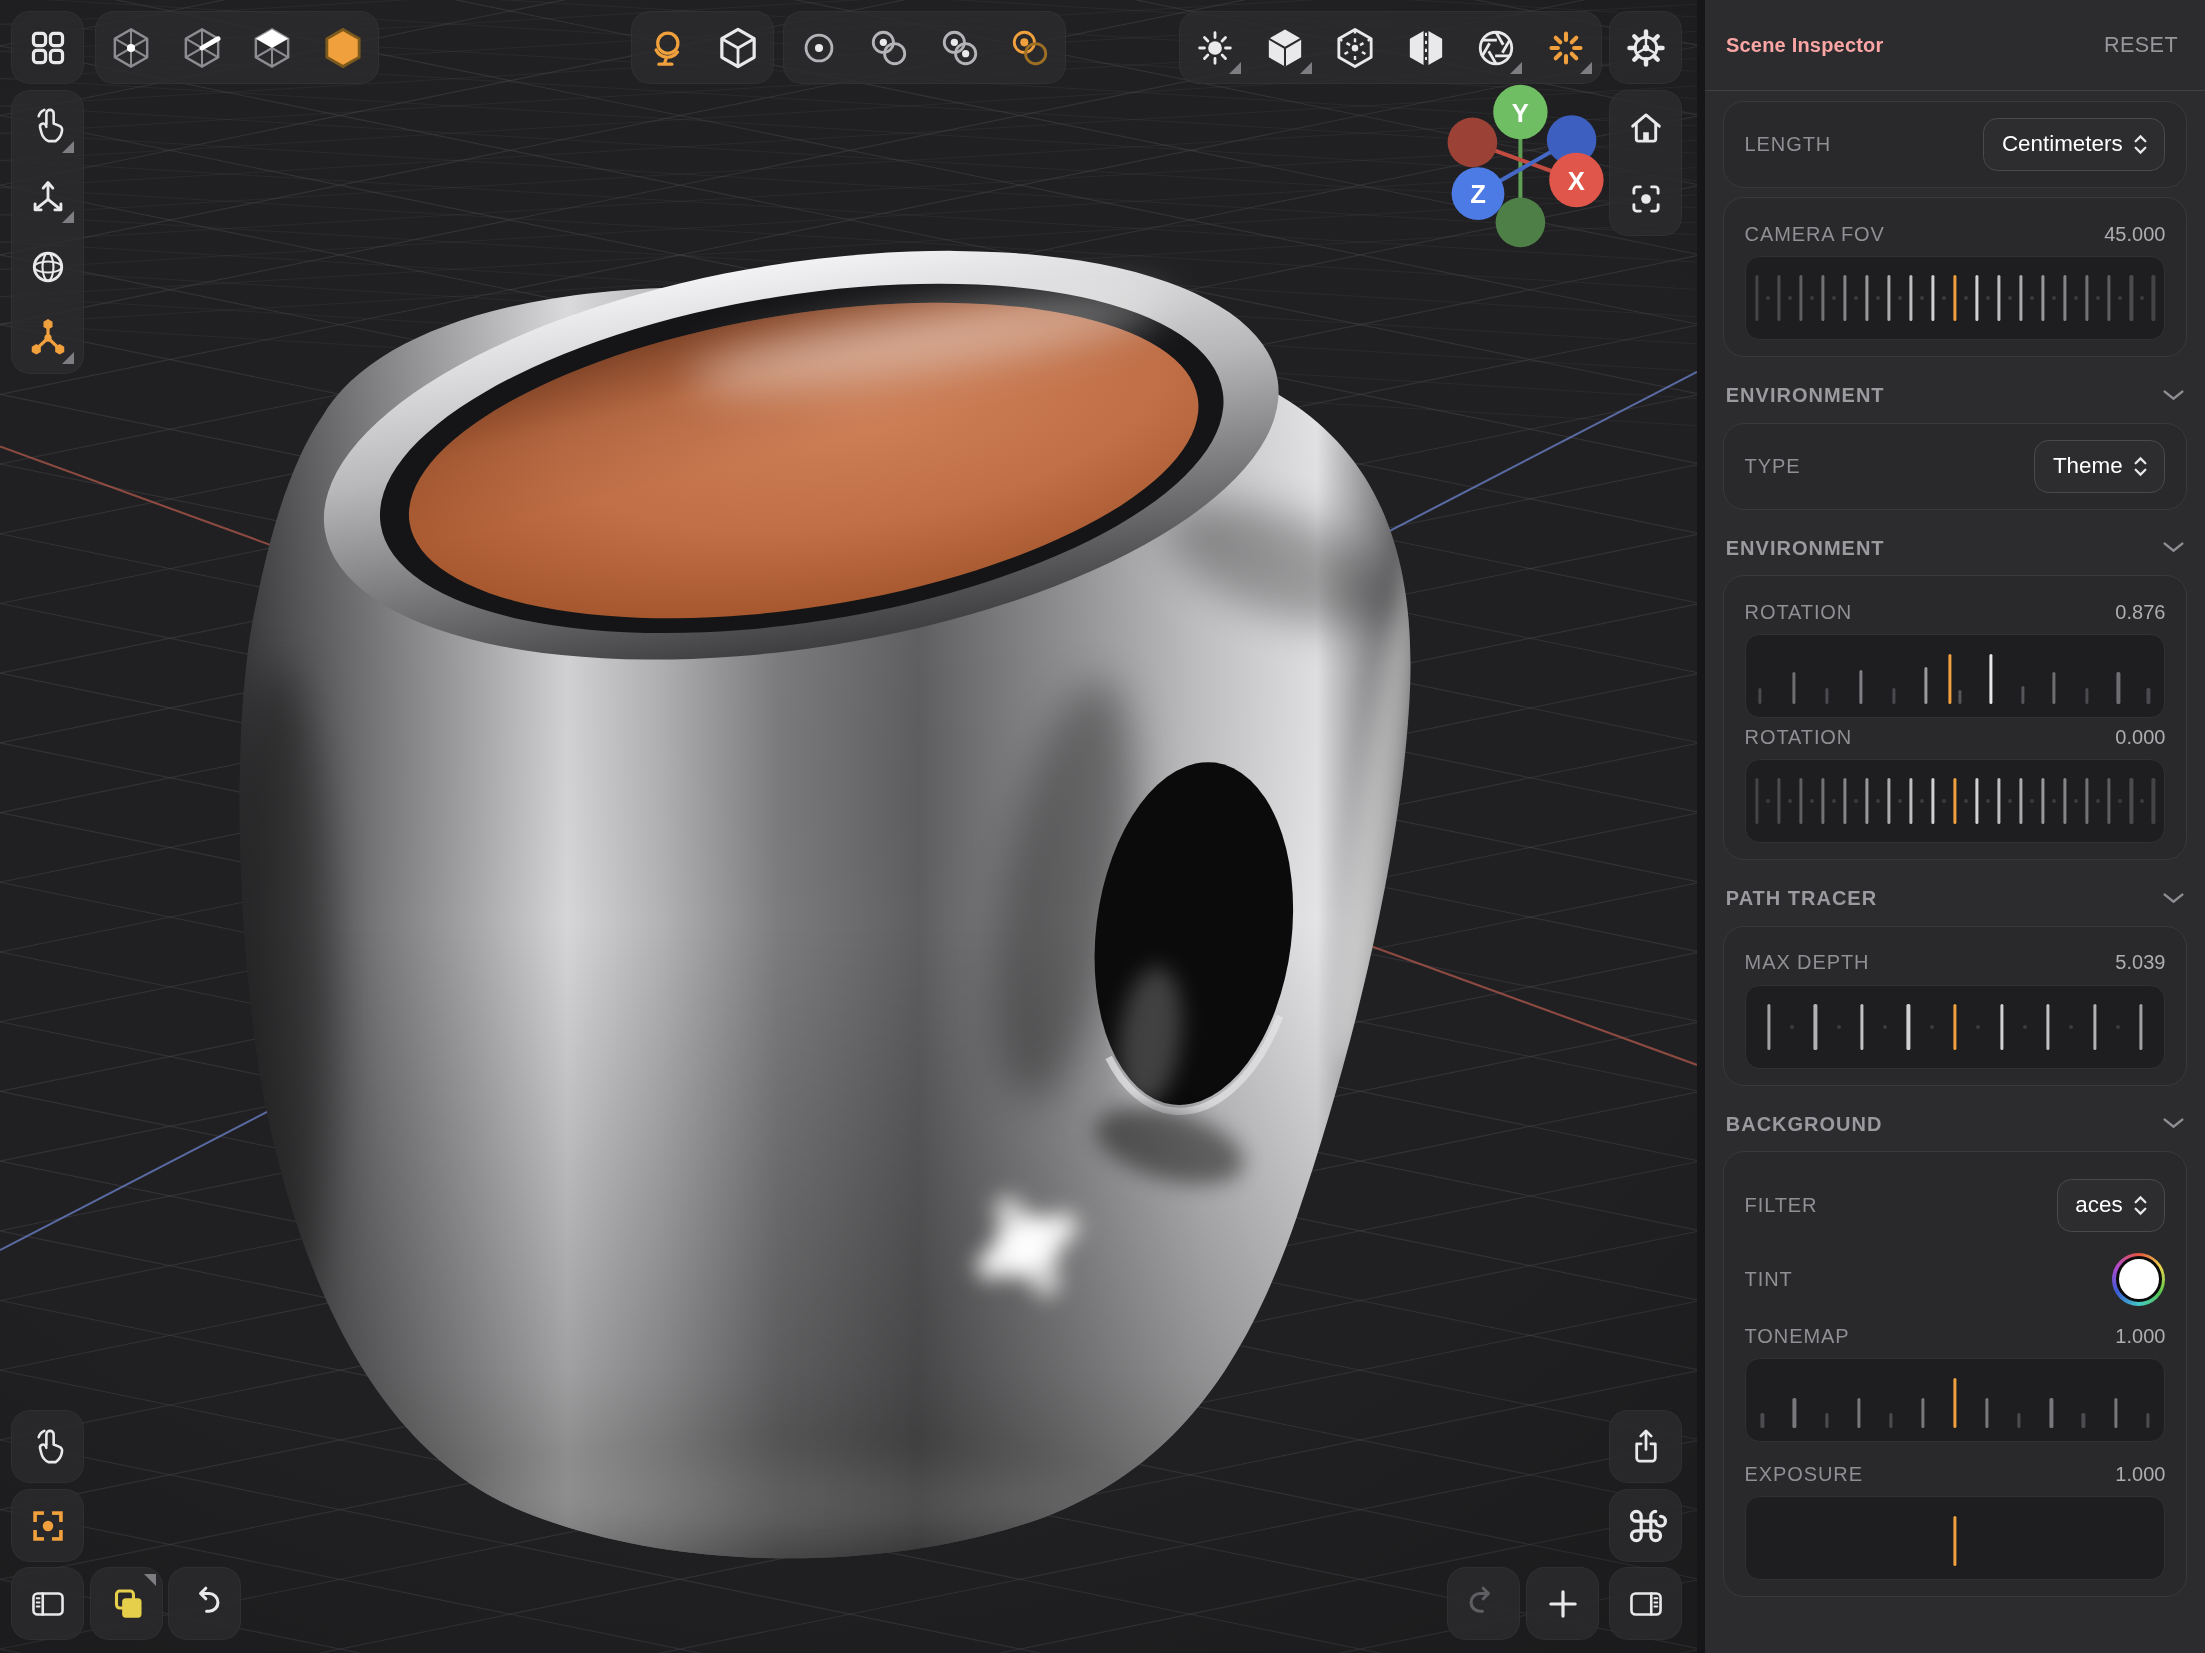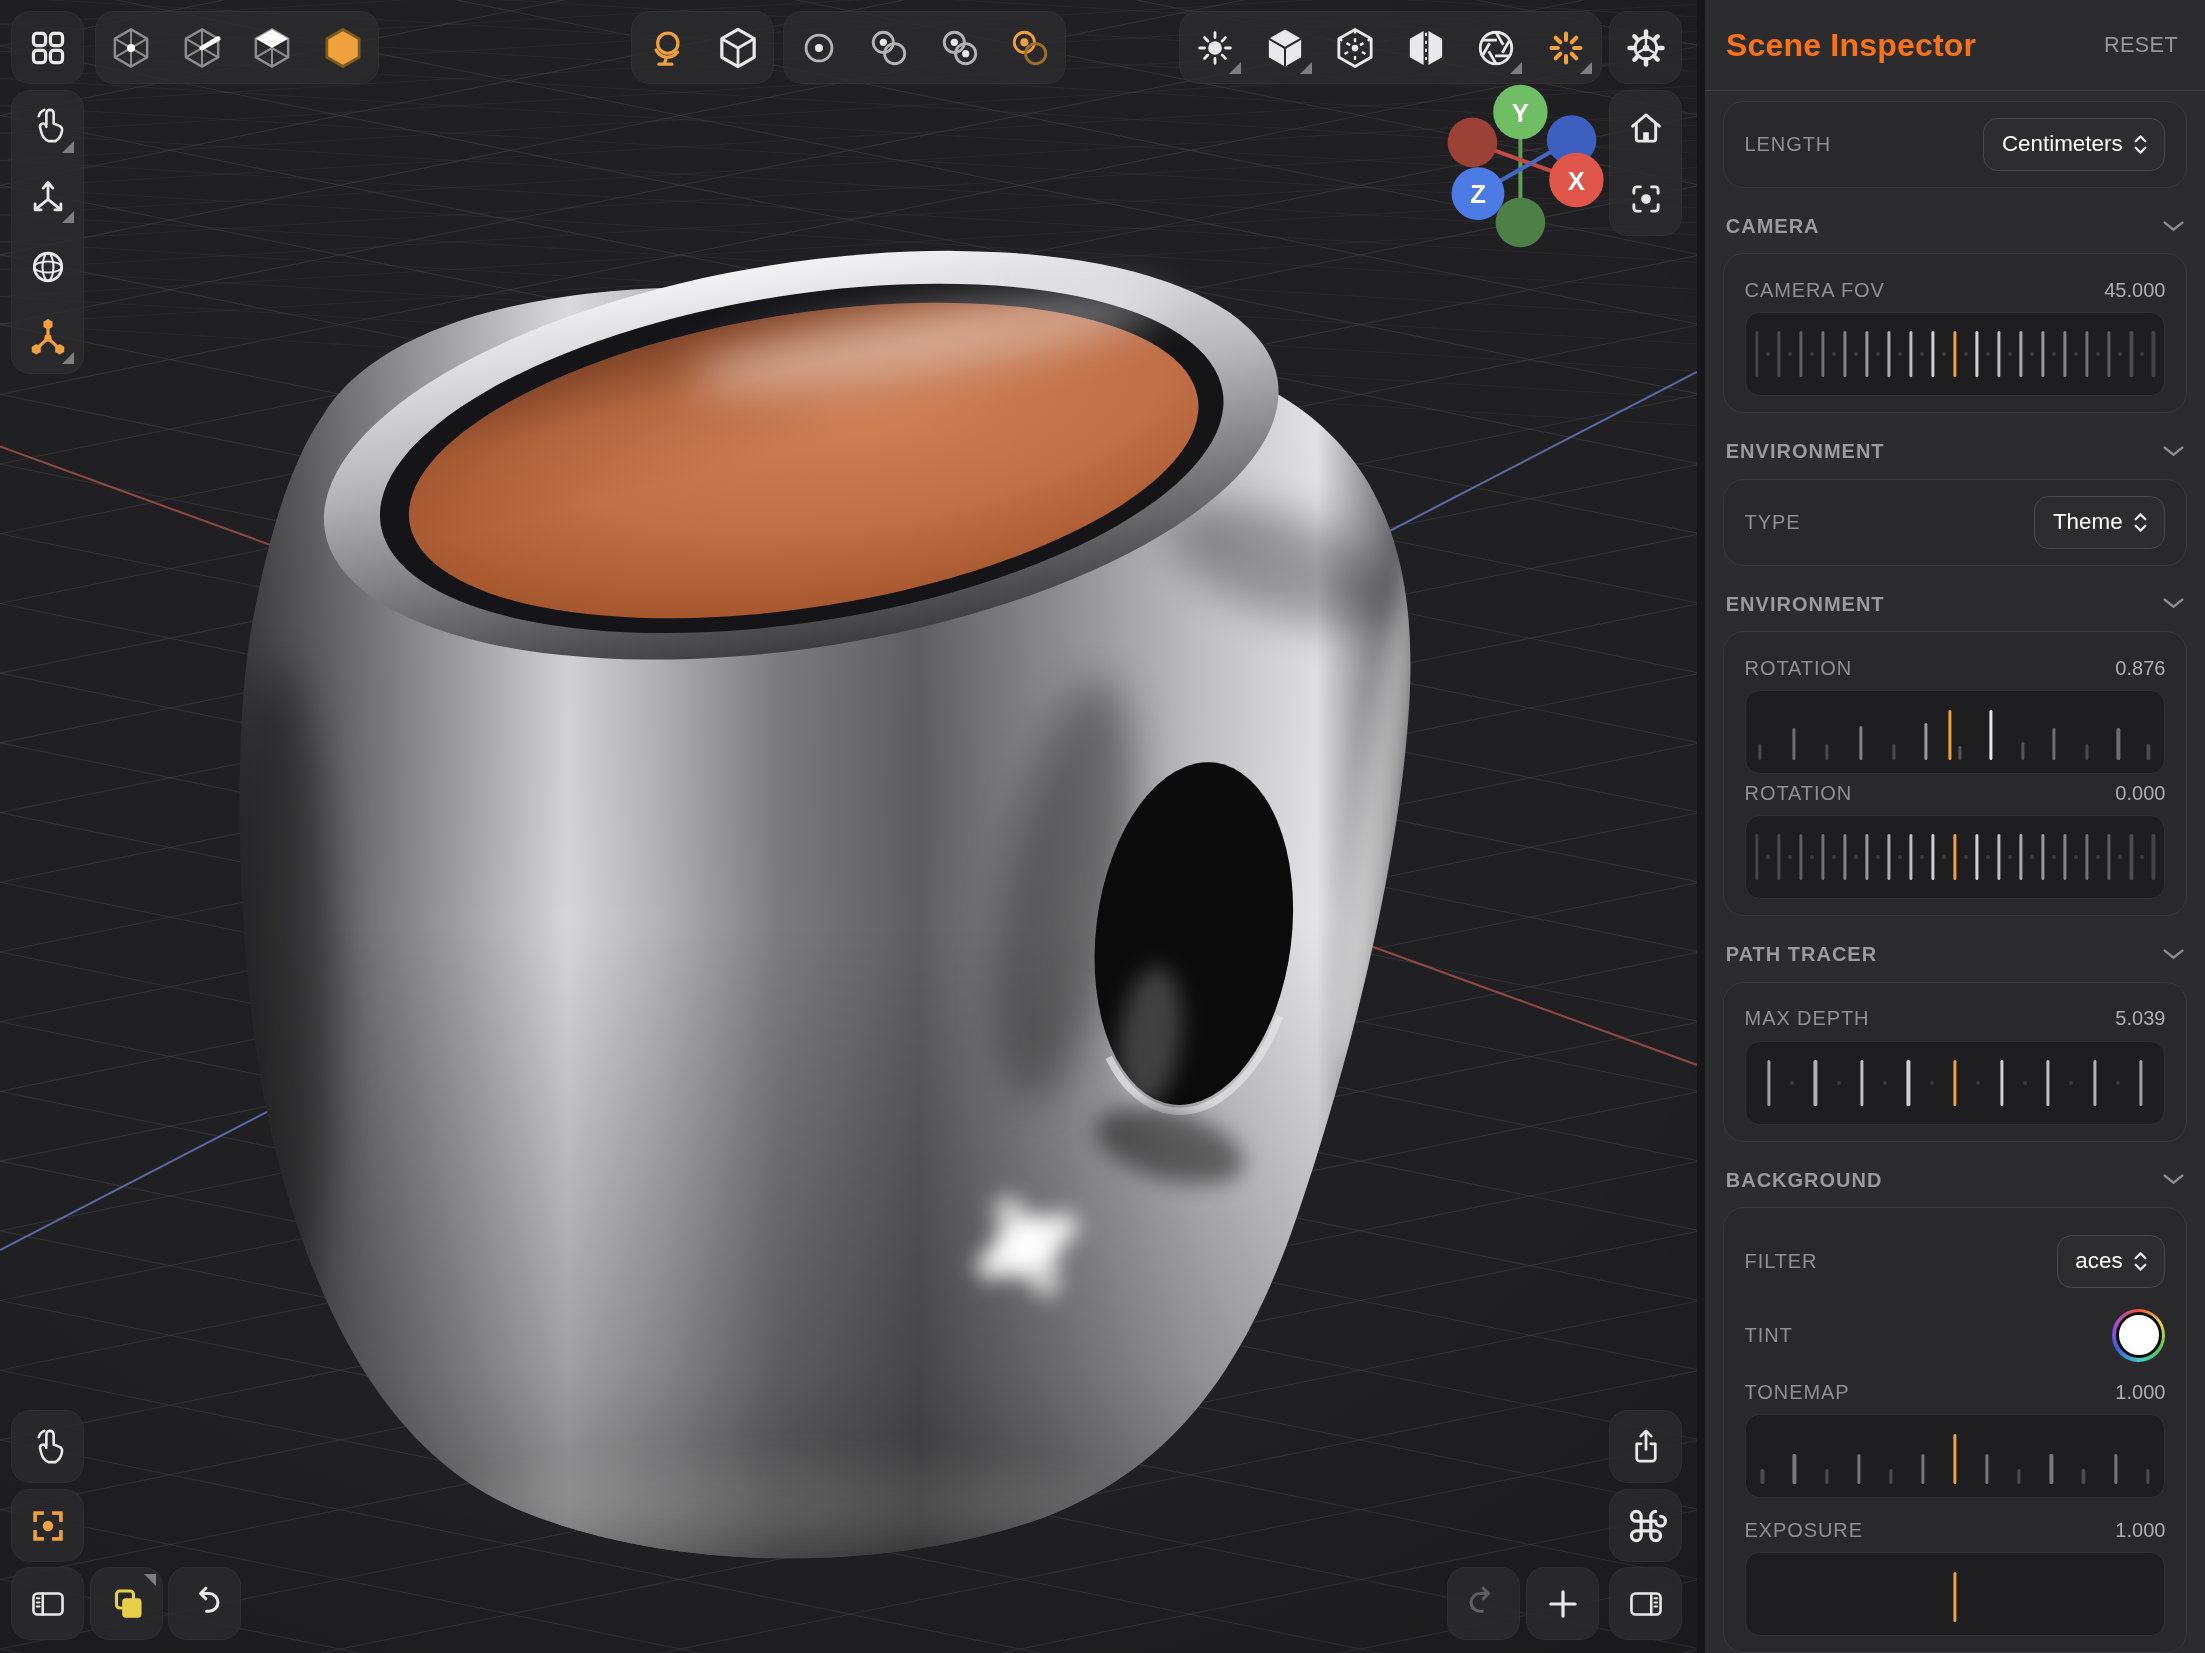--- a/index.html
+++ b/index.html
@@ -16,21 +16,21 @@
   .sq{position:absolute;width:71px;height:71px;background:rgba(42,42,44,0.88);border:0.8px solid rgba(255,255,255,0.035);
       border-radius:19px;display:flex;align-items:center;justify-content:center;}
   .ibtn{position:relative;width:67px;height:67px;display:flex;align-items:center;justify-content:center;background:none;border:none;padding:0;}
   .badge{position:absolute;right:7.2px;bottom:7.2px;width:0;height:0;border-left:12px solid transparent;border-bottom:12px solid #7e7e82;}
   .badge-tr{position:absolute;right:6.4px;top:6.4px;width:0;height:0;border-left:12px solid transparent;border-top:12px solid #7e7e82;}
   
   #panel{position:absolute;left:1705px;top:0;width:500px;height:1654px;background:#2c2c2e;box-sizing:border-box;
          padding:0 17.6px;overflow:hidden;}
   #panel-header{height:90px;display:flex;align-items:center;justify-content:space-between;
                 border-bottom:0.8px solid #404043;margin:0 -17.6px;padding:0 21px;}
-  #panel-title{color:#f97316;font-size:32px;font-weight:700;letter-spacing:0.2px;}
+  #panel-title{color:#fca5a5;font-size:20px;font-weight:700;letter-spacing:0.2px;}
   #reset-button{color:#96969b;font-size:21.6px;font-weight:500;background:none;border:none;letter-spacing:0.4px;}
   .shdr{display:flex;align-items:center;justify-content:space-between;margin-top:21px;height:35px;padding:0 3.2px;}
   .shdr span{color:#9a9a9f;font-size:20px;font-weight:600;letter-spacing:1px;}
   .card{background:#29292b;border:0.8px solid #39393c;border-radius:21px;padding:16px 21px;margin-top:9.6px;}
   .prow{display:flex;align-items:center;justify-content:space-between;height:74px;}
   .prow.compact{height:53px;}
   .plabel{color:#8f8f94;font-size:20px;font-weight:500;letter-spacing:0.9px;}
   .pvalue{color:#aeaeb2;font-size:20px;font-weight:500;}
   .dd{display:flex;align-items:center;gap:11.2px;background:rgba(255,255,255,0.02);border:1.2px solid #4a4a4e;
       border-radius:14.4px;height:53px;padding:0 17.6px;}
@@ -614,26 +614,20 @@
       <button class="dd">
         <span>Centimeters</span>
         <svg width="13" height="21" viewBox="0 0 16 26" fill="none" stroke="#e8e8ea" stroke-width="2.8" stroke-linecap="round">
             <polyline points="2,9 8,3 14,9"></polyline>
             <polyline points="2,17 8,23 14,17"></polyline>
           </svg>
       </button>
     </div>
   </div>
 
-  <div class="shdr">
-    <span>CAMERA</span>
-    <svg width="21" height="11.2" viewBox="0 0 26 14" fill="none" stroke="#8e8e93" stroke-width="3" stroke-linecap="round">
-        <polyline points="2,2 13,11 24,2"></polyline>
-      </svg>
-  </div>
   <div class="card">
     <div class="vrow">
       <span class="plabel">CAMERA FOV</span>
       <span class="pvalue">45.000</span>
     </div>
     <div class="ruler">
         <i class="tk mid" style="left: 2.63158%; height: 46px; background: rgb(68, 68, 68);"></i>
         <i class="dk" style="left: 5.26316%;"></i>
         <i class="tk mid" style="left: 7.89474%; height: 46px; background: rgb(76, 76, 76);"></i>
         <i class="dk" style="left: 10.5263%;"></i>

